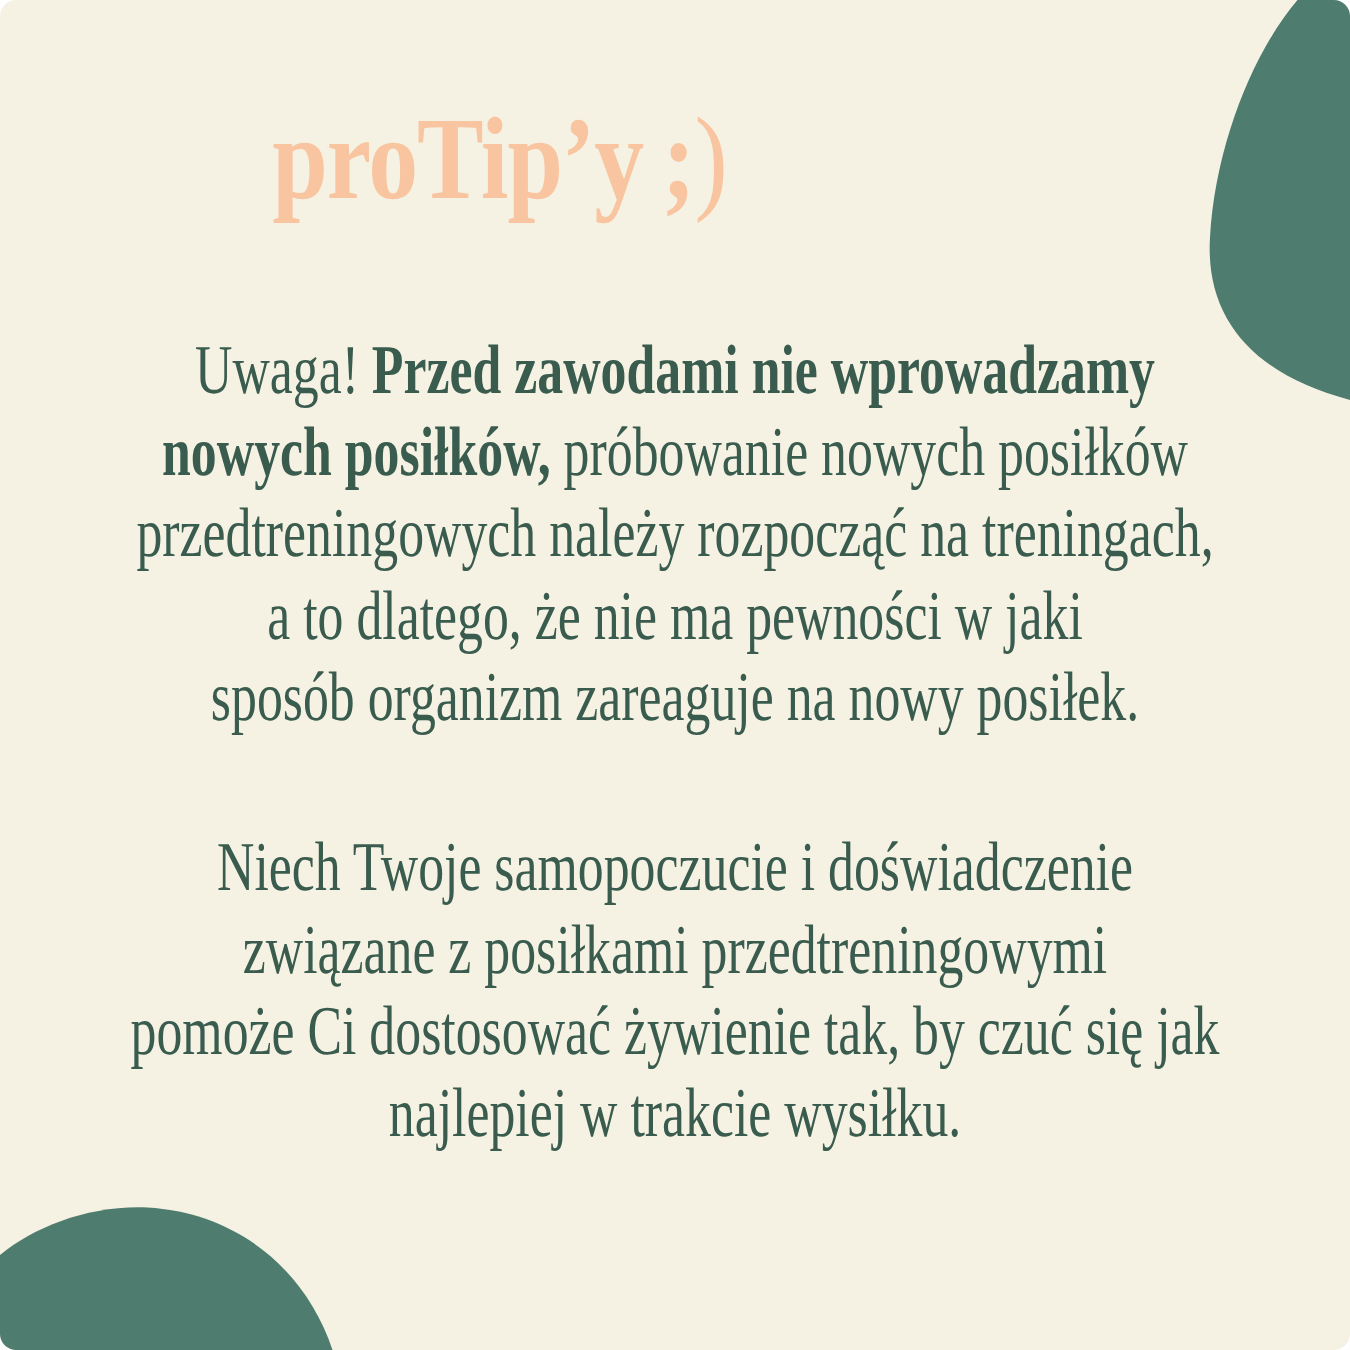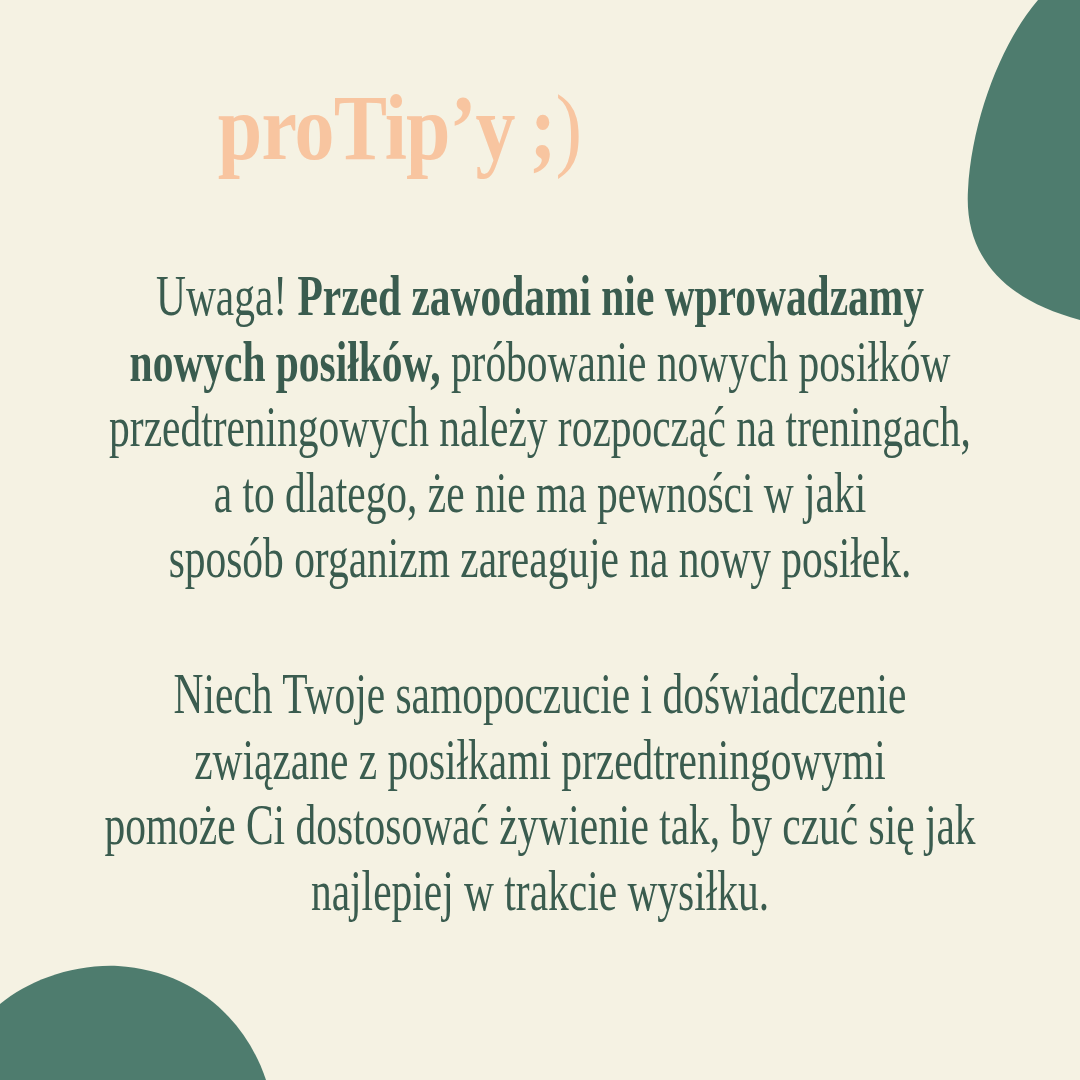--- a/index.html
+++ b/index.html
@@ -1,20 +1,21 @@
 <!DOCTYPE html>
 <html><head>
 <meta charset="utf-8">
 <style>
   html,body{margin:0;padding:0;}
   .canvas{
     position:relative;
     width:1080px;height:1080px;
     overflow:hidden;
     font-family:"Liberation Serif", serif;
+    border-radius:13px;
   }
   .blobs{position:absolute;inset:0;width:1080px;height:1080px;display:block;}
   .title{
     position:absolute;
     top:72px;left:0;width:800px;
     text-align:center;
     font-weight:bold;
     font-size:94px;
     line-height:110px;
     letter-spacing:-1px;

